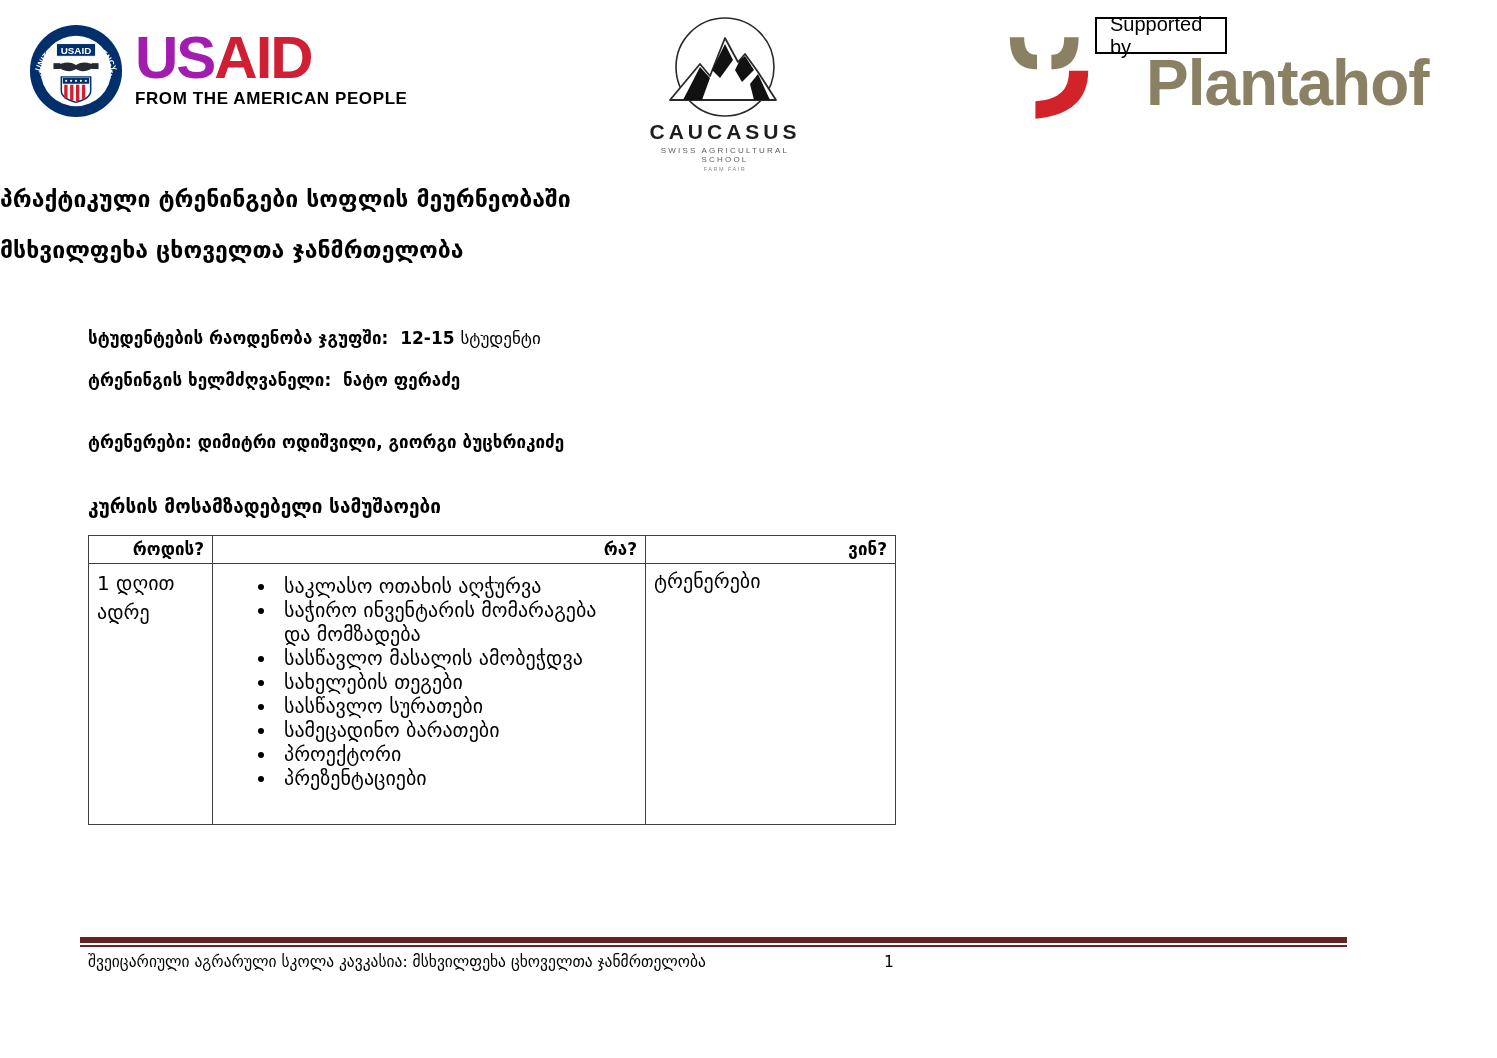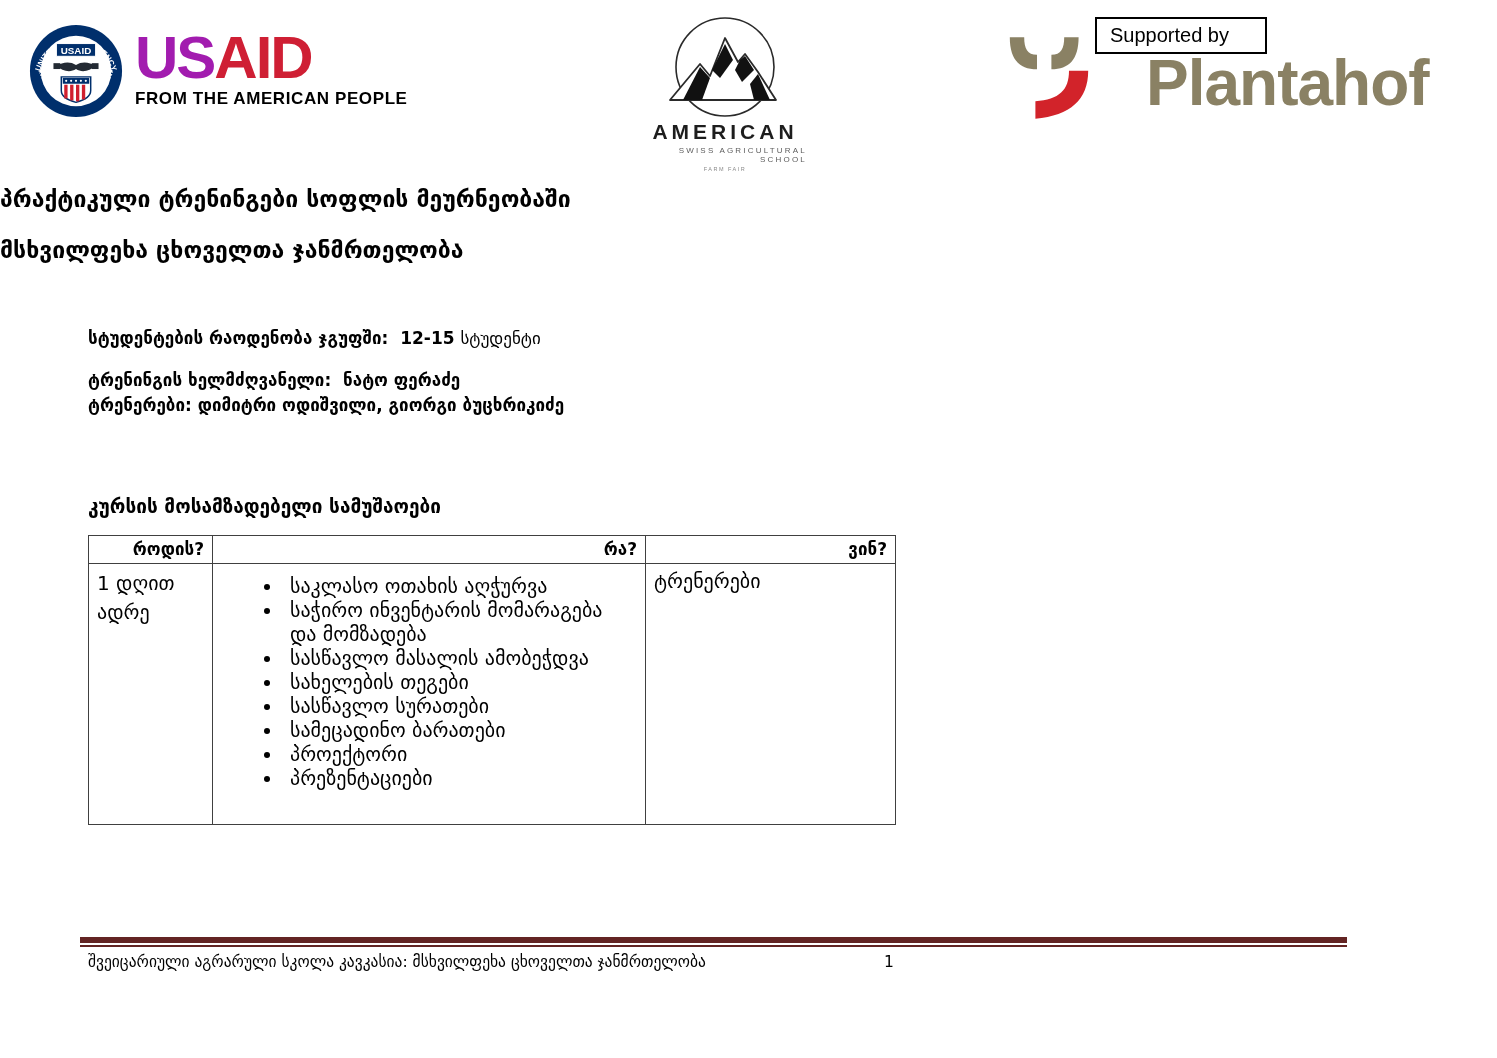--- a/index.html
+++ b/index.html
@@ -27,64 +27,64 @@
     color:#000000;font-size:17px;font-weight:600;letter-spacing:0.6px;margin-top:3px;
   }
   .caucasus{position:absolute;left:643px;top:12px;width:164px;text-align:center;color:#1d1d1d;}
   .caucasus svg{display:block;margin:0 auto;}
   .caucasus-name{
     font-family:"Liberation Sans", sans-serif;
     font-size:21px;font-weight:600;letter-spacing:4px;margin-top:2px;
   }
   .caucasus-sub{
     font-family:"Liberation Sans", sans-serif;
-    font-size:8px;letter-spacing:2.2px;color:#5c5c5c;margin-top:2px;text-align:right;
+    font-size:8px;letter-spacing:2.2px;color:#5c5c5c;margin-top:2px;
   }
   .caucasus-tag{
     font-family:"Liberation Sans", sans-serif;
     font-size:5.5px;letter-spacing:1.5px;color:#8a8a8a;margin-top:2px;
   }
   .plantahof-icon{position:absolute;left:1003px;top:26px;width:92px;height:96px;}
   .plantahof-word{
     position:absolute;left:1146px;top:46px;
     font-family:"Liberation Sans", sans-serif;
     font-size:64px;font-weight:bold;color:#8a8164;letter-spacing:-1px;
   }
   .supported-box{
-    position:absolute;left:1095px;top:17px;width:172px;height:37px;
+    position:absolute;left:1095px;top:17px;width:132px;height:37px;
     border:2px solid #000;background:#fff;box-sizing:border-box;
     font-family:"Liberation Sans", sans-serif;
     font-size:20px;color:#000;display:flex;align-items:center;padding-left:13px;
   }
   
   .doc-title{position:absolute;left:0;width:1445px;font-weight:bold;font-size:23px;}
   .doc-title.l1{top:186px;}
   .doc-title.l2{top:237px;}
   
   .detail{position:absolute;left:88px;font-size:17px;font-weight:bold;}
   .detail .regular{font-weight:normal;}
   .d1{top:328px;}
   .d2{top:370px;}
-  .d3{top:395px;text-align:right;}
+  .d3{top:432px;text-align:right;}
   
   .section-heading{position:absolute;left:88px;top:495px;font-size:19px;font-weight:bold;}
   
   table.prep{
     position:absolute;left:88px;top:535px;width:807px;
     border-collapse:collapse;table-layout:fixed;
   }
   table.prep th, table.prep td{
     border:1.6px solid #404040;
     vertical-align:top;text-align:left;
     font-weight:normal;
   }
   table.prep th{font-weight:bold;font-size:17px;padding:3px 8px 4px 8px;text-align:right;}
   table.prep td{font-size:20px;}
   td.when-cell{padding:5px 14px 5px 8px;line-height:1.45;height:250px;}
-  td.what-cell{padding:2px 24px;}
+  td.what-cell{padding:2px 18px;}
   td.who-cell{padding:5px 8px;}
   .col-when{width:124px;}
   .col-what{width:433px;}
   .col-who{width:250px;}
   ul.bullets{margin:8px 0 0 0;padding-left:46px;}
   ul.bullets li{
     list-style-type:disc;
     line-height:24px;max-width:336px;padding-left:7px;margin:0;
   }
   
@@ -148,21 +148,21 @@
 
   <div class="caucasus">
     <svg width="150" height="106" viewBox="0 0 150 106">
       <circle cx="75" cy="55" r="49" fill="none" stroke="#2a2a2a" stroke-width="1.6"></circle>
       <path d="M20,88 L50,52 L60,64 L75,26 L88,50 L95,42 L108,60 L126,88 Z" fill="#ffffff" stroke="#2a2a2a" stroke-width="1.8" stroke-linejoin="round"></path>
       <path d="M50,55 L60,66 L52,88 L33,88 Z" fill="#111111"></path>
       <path d="M75,32 L83,48 L70,66 L62,58 Z" fill="#111111"></path>
       <path d="M90,48 L95,44 L104,58 L92,70 L85,58 Z" fill="#111111"></path>
       <path d="M108,62 L120,88 L104,88 L100,72 Z" fill="#111111"></path>
     </svg>
-    <div class="caucasus-name">AMERICAN</div>
+    <div class="caucasus-name">CAUCASUS</div>
     <div class="caucasus-sub">SWISS AGRICULTURAL SCHOOL</div>
     <div class="caucasus-tag">FARM FAIR</div>
   </div>
 
   <svg class="plantahof-icon" viewBox="0 0 110 120">
     <path d="M6,14 C6,42 18,54 40,54 L40,36 C28,36 24,28 24,14 Z" fill="#8a8164"></path>
     <path d="M92,14 C92,42 80,54 58,54 L58,36 C70,36 74,28 74,14 Z" fill="#8a8164"></path>
     <path d="M104,56 C104,92 82,112 38,116 L38,94 C68,92 80,80 80,56 Z" fill="#d2232a"></path>
   </svg>
   <div class="plantahof-word">Plantahof</div>

